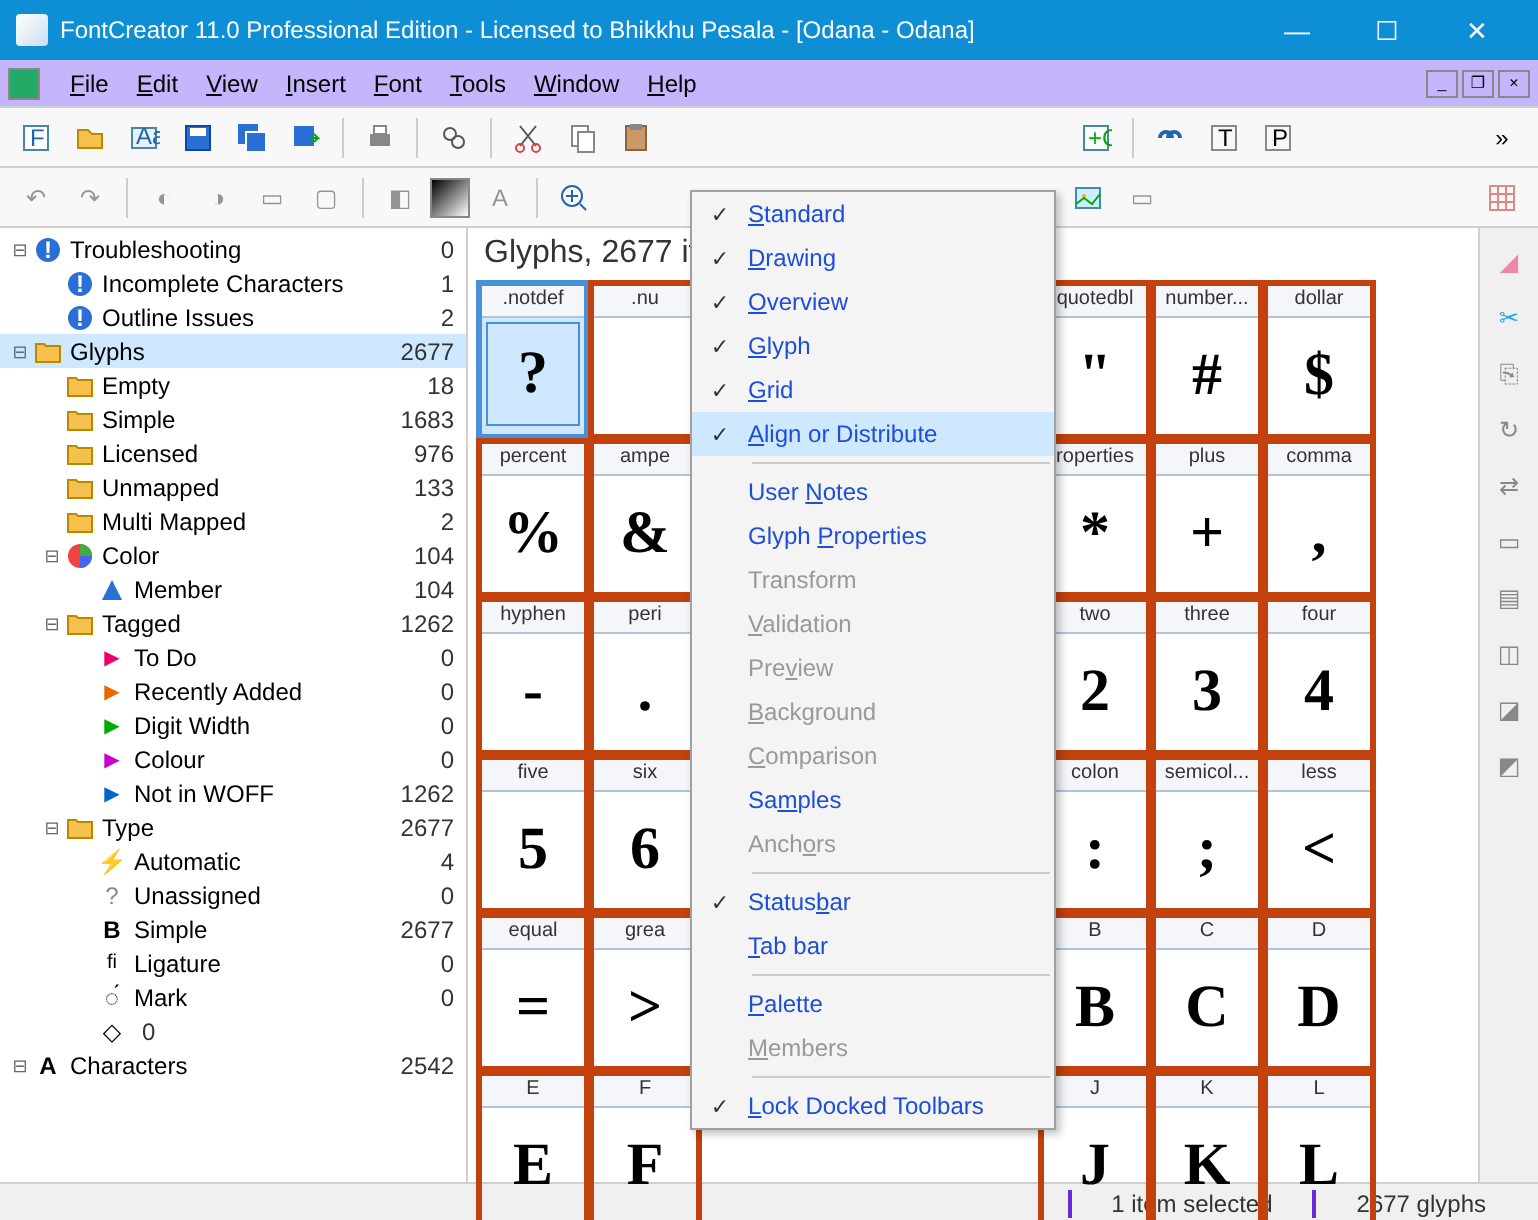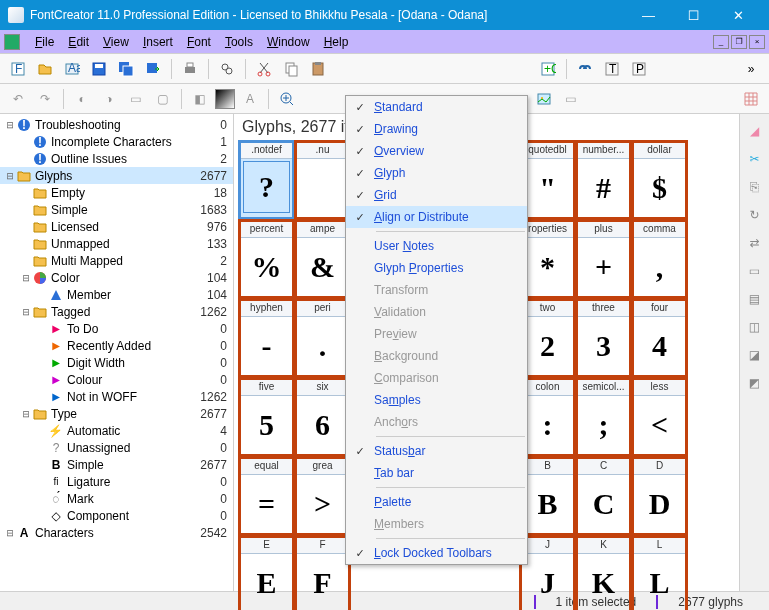--- a/index.html
+++ b/index.html
@@ -451,21 +451,20 @@
             <span>◌́</span>
           </span>
           <span class="tlbl">Mark</span>
           <span class="tcnt">0</span>
         </div>
         <div class="trow" style="padding-left: 36px;">
           <span class="exp"></span>
           <span class="tico">
             <span>◇</span>
           </span>
-          <span class="tlbl">Component</span>
           <span class="tcnt">0</span>
         </div>
         <div class="trow" style="padding-left: 4px;">
           <span class="exp">⊟</span>
           <span class="tico">
             <b>A</b>
           </span>
           <span class="tlbl">Characters</span>
           <span class="tcnt">2542</span>
         </div>

